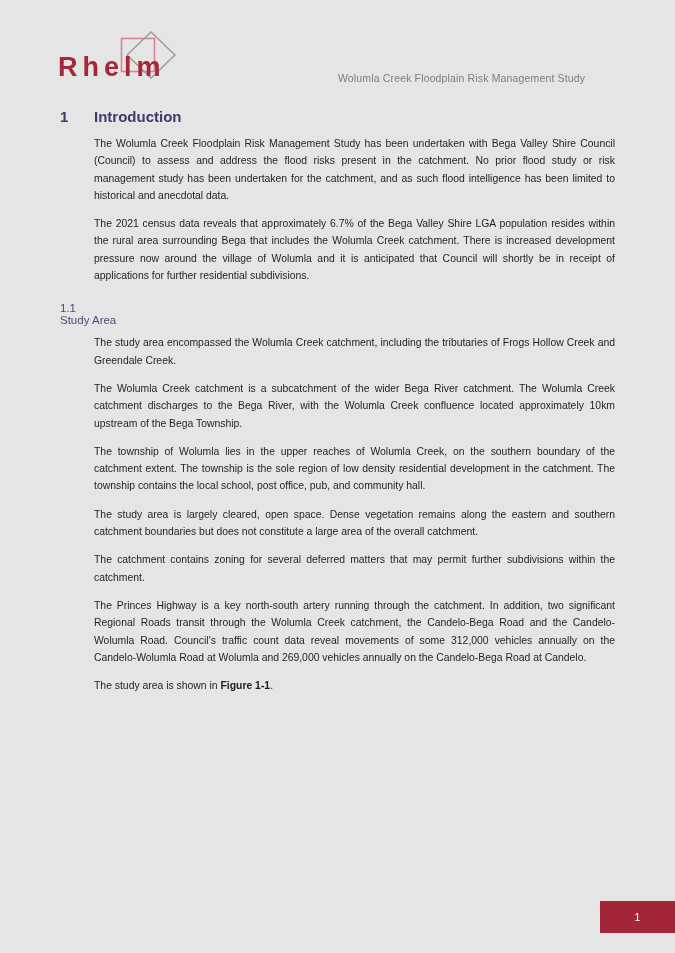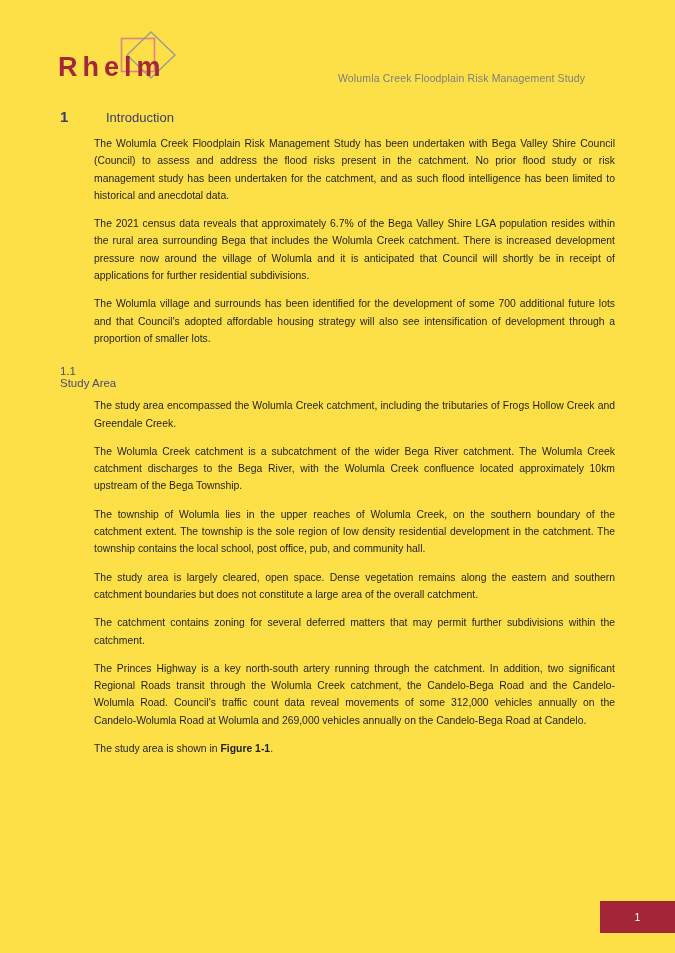--- a/index.html
+++ b/index.html
@@ -13,21 +13,21 @@
     font-family: "Liberation Sans", sans-serif;
     color: #1a1a1a;
     position: relative;
     overflow: hidden;
   }
 
   .page {
     position: relative;
     width: 675px;
     height: 953px;
-    background: #fde047;
+    background: #e5e5e5;
   }
 
   
   .page-header {
     position: absolute;
     top: 28px;
     left: 0;
     width: 675px;
     height: 62px;
   }
@@ -85,23 +85,22 @@
     align-items: baseline;
     color: #3c3b6b;
   }
   .h1 .num {
     width: 34px;
     margin-left: 60px;
     font-size: 15px;
     font-weight: bold;
   }
   .h1 .txt {
-    font-size: 13px;
-    font-weight: normal;
-    margin-left: 12px;
+    font-size: 15px;
+    font-weight: bold;
   }
 
   .h2 {
     margin: 18px 0 8px 0;
     padding: 0;
     display: flex;
     align-items: baseline;
     color: #4a4a7a;
     flex-direction: column;
   }
@@ -167,21 +166,20 @@
 
   <div class="content">
 
     <div class="h1">
       <span class="num">1</span>
       <span class="txt">Introduction</span>
     </div>
 
     <p class="body-text">The Wolumla Creek Floodplain Risk Management Study has been undertaken with Bega Valley Shire Council (Council) to assess and address the flood risks present in the catchment. No prior flood study or risk management study has been undertaken for the catchment, and as such flood intelligence has been limited to historical and anecdotal data.</p>
     <p class="body-text">The 2021 census data reveals that approximately 6.7% of the Bega Valley Shire LGA population resides within the rural area surrounding Bega that includes the Wolumla Creek catchment. There is increased development pressure now around the village of Wolumla and it is anticipated that Council will shortly be in receipt of applications for further residential subdivisions.</p>
-    <p class="body-text">The Wolumla village and surrounds has been identified for the development of some 700 additional future lots and that Council's adopted affordable housing strategy will also see intensification of development through a proportion of smaller lots.</p>
 
     <div class="h2">
       <span class="num">1.1</span>
       <span class="txt">Study Area</span>
     </div>
 
     <p class="body-text">The study area encompassed the Wolumla Creek catchment, including the tributaries of Frogs Hollow Creek and Greendale Creek.</p>
     <p class="body-text">The Wolumla Creek catchment is a subcatchment of the wider Bega River catchment. The Wolumla Creek catchment discharges to the Bega River, with the Wolumla Creek confluence located approximately 10km upstream of the Bega Township.</p>
     <p class="body-text">The township of Wolumla lies in the upper reaches of Wolumla Creek, on the southern boundary of the catchment extent. The township is the sole region of low density residential development in the catchment. The township contains the local school, post office, pub, and community hall.</p>
     <p class="body-text">The study area is largely cleared, open space. Dense vegetation remains along the eastern and southern catchment boundaries but does not constitute a large area of the overall catchment.</p>

